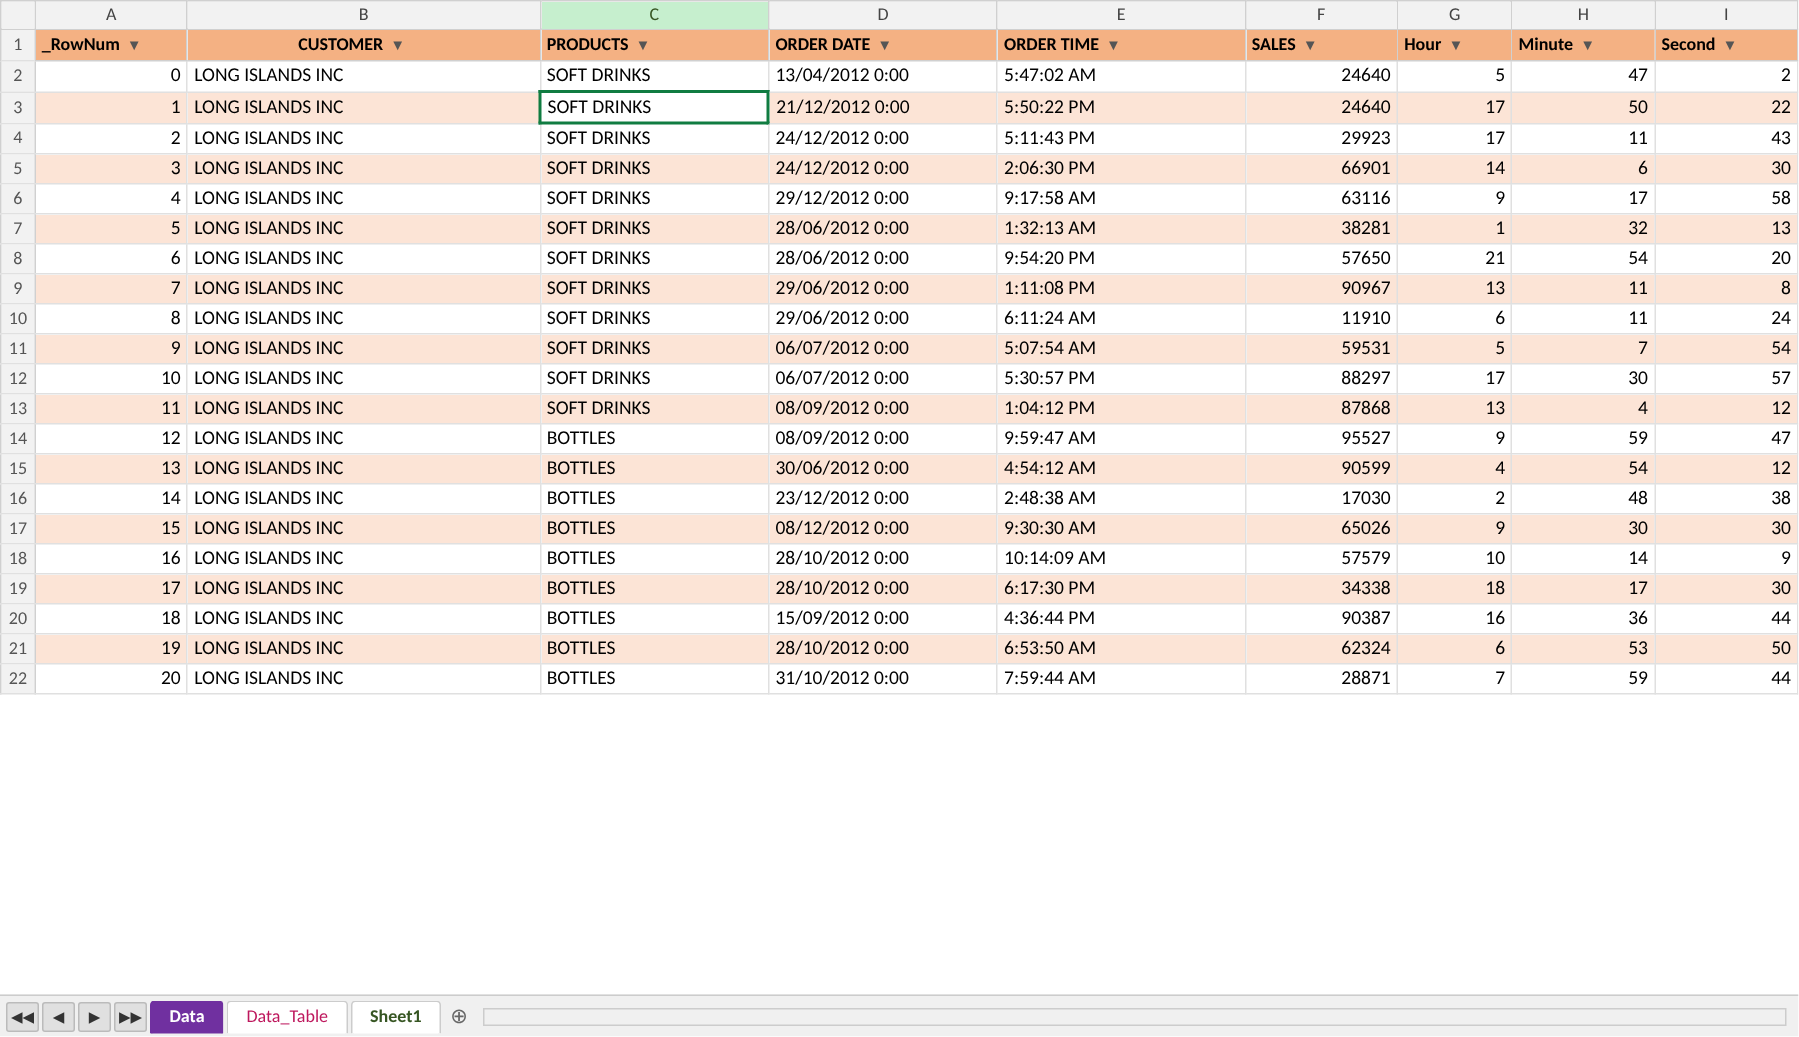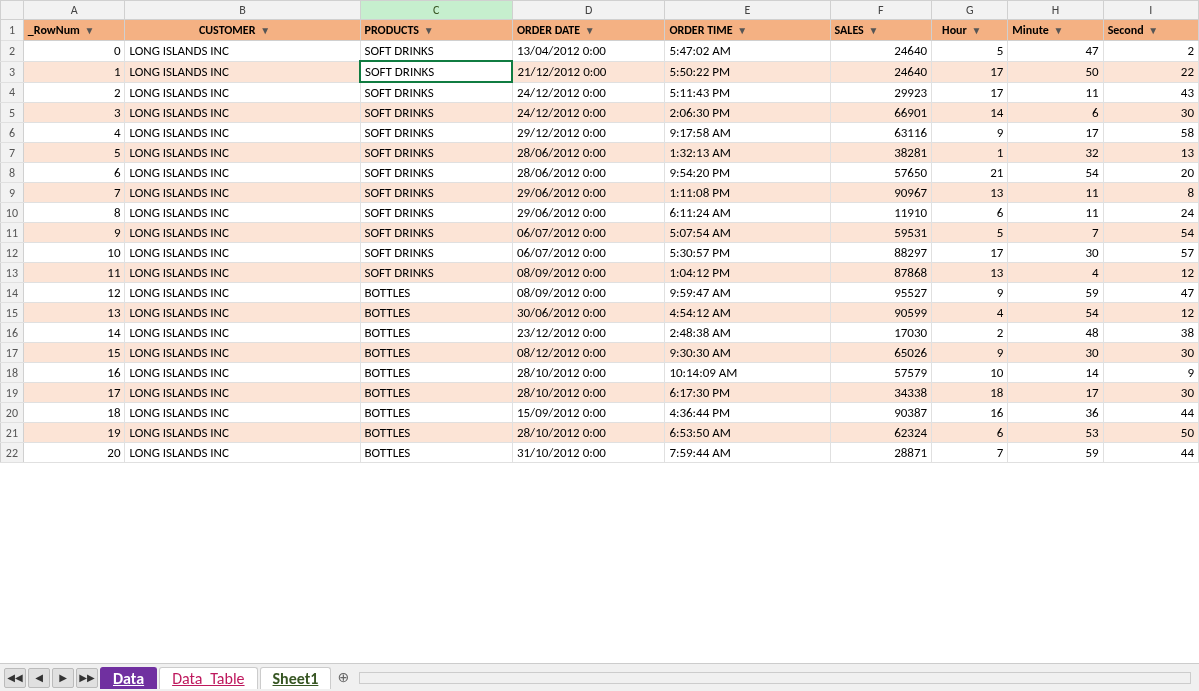--- a/index.html
+++ b/index.html
@@ -140,24 +140,23 @@
 
     .sheet-tab {
       height: 22px;
       padding: 0 12px;
       border: 1px solid #ccc;
       border-bottom: none;
       border-radius: 3px 3px 0 0;
       cursor: pointer;
       display: flex;
       align-items: center;
-      font-size: 16px;
+      font-size: 12px;
       background: #e0e0e0;
       color: #333;
-      text-decoration: underline;
     }
 
     .sheet-tab.active-purple {
       background: #7030a0;
       color: #fff;
       border-color: #7030a0;
       font-weight: bold;
     }
 
     .sheet-tab.active-white {
@@ -240,21 +239,21 @@
           </th>
           <th style="text-align:left; padding-left:4px;">
             ORDER DATE <span class="dropdown-btn">▼</span>
           </th>
           <th style="text-align:left; padding-left:4px;margin-top:35px;">
             ORDER TIME <span class="dropdown-btn">▼</span>
           </th>
           <th style="text-align:left; padding-left:4px;">
             SALES <span class="dropdown-btn">▼</span>
           </th>
-          <th style="text-align:center; padding-left:4px;">
+          <th style="text-align:left; padding-left:4px;">
             Hour <span class="dropdown-btn">▼</span>
           </th>
           <th style="text-align:left; padding-left:4px;">
             Minute <span class="dropdown-btn">▼</span>
           </th>
           <th style="text-align:left; padding-left:4px;">
             Second <span class="dropdown-btn">▼</span>
           </th>
         </tr>
       </thead>

